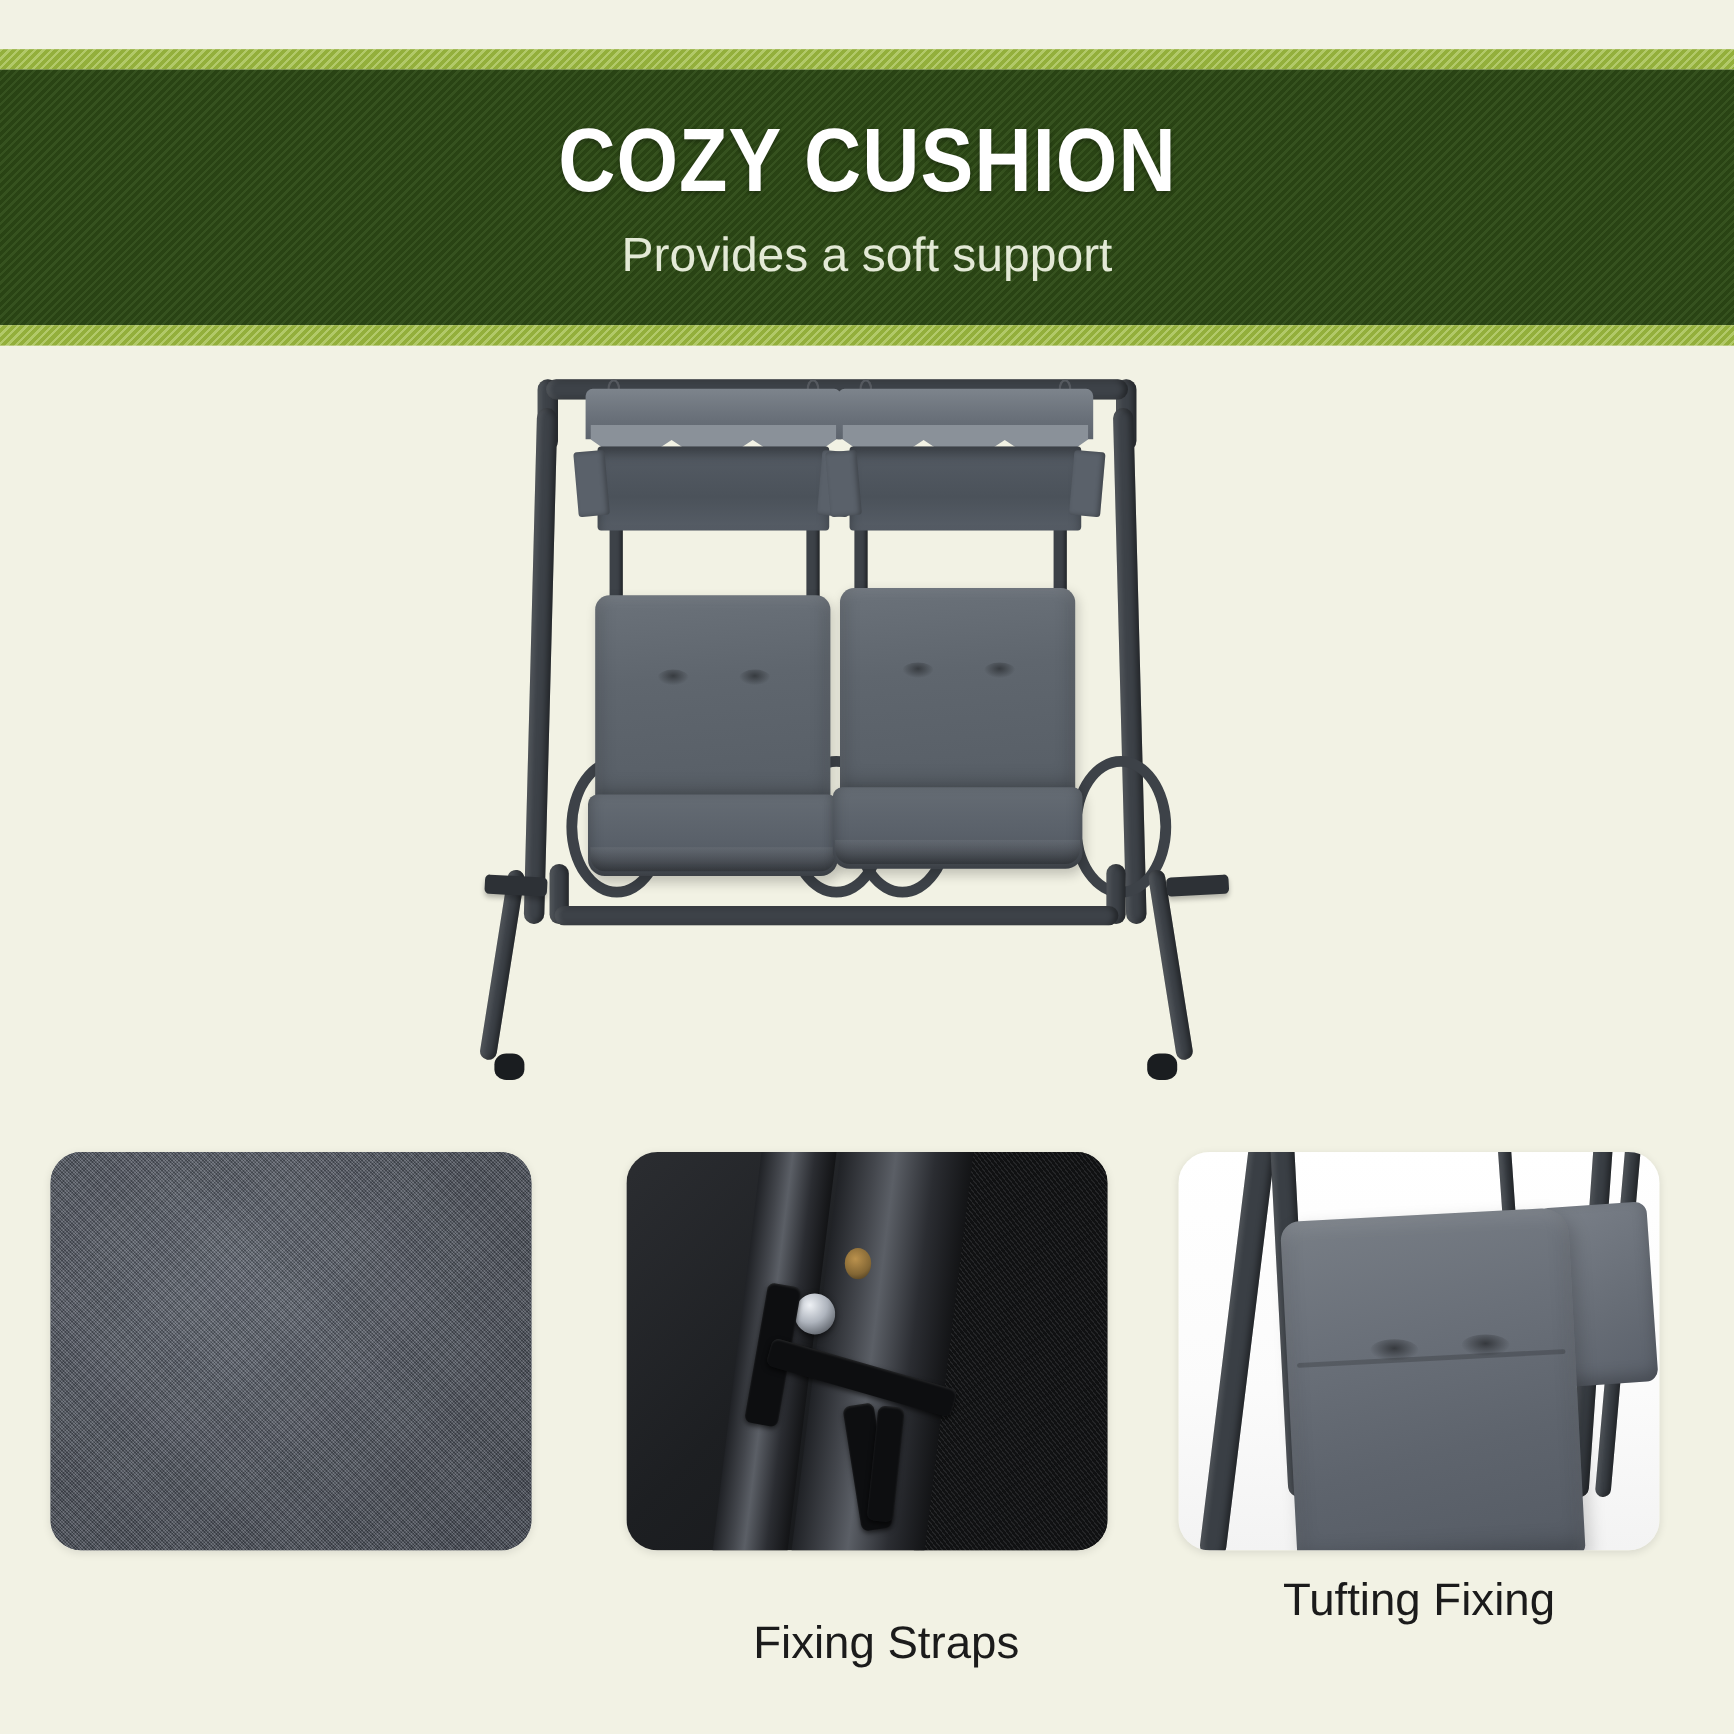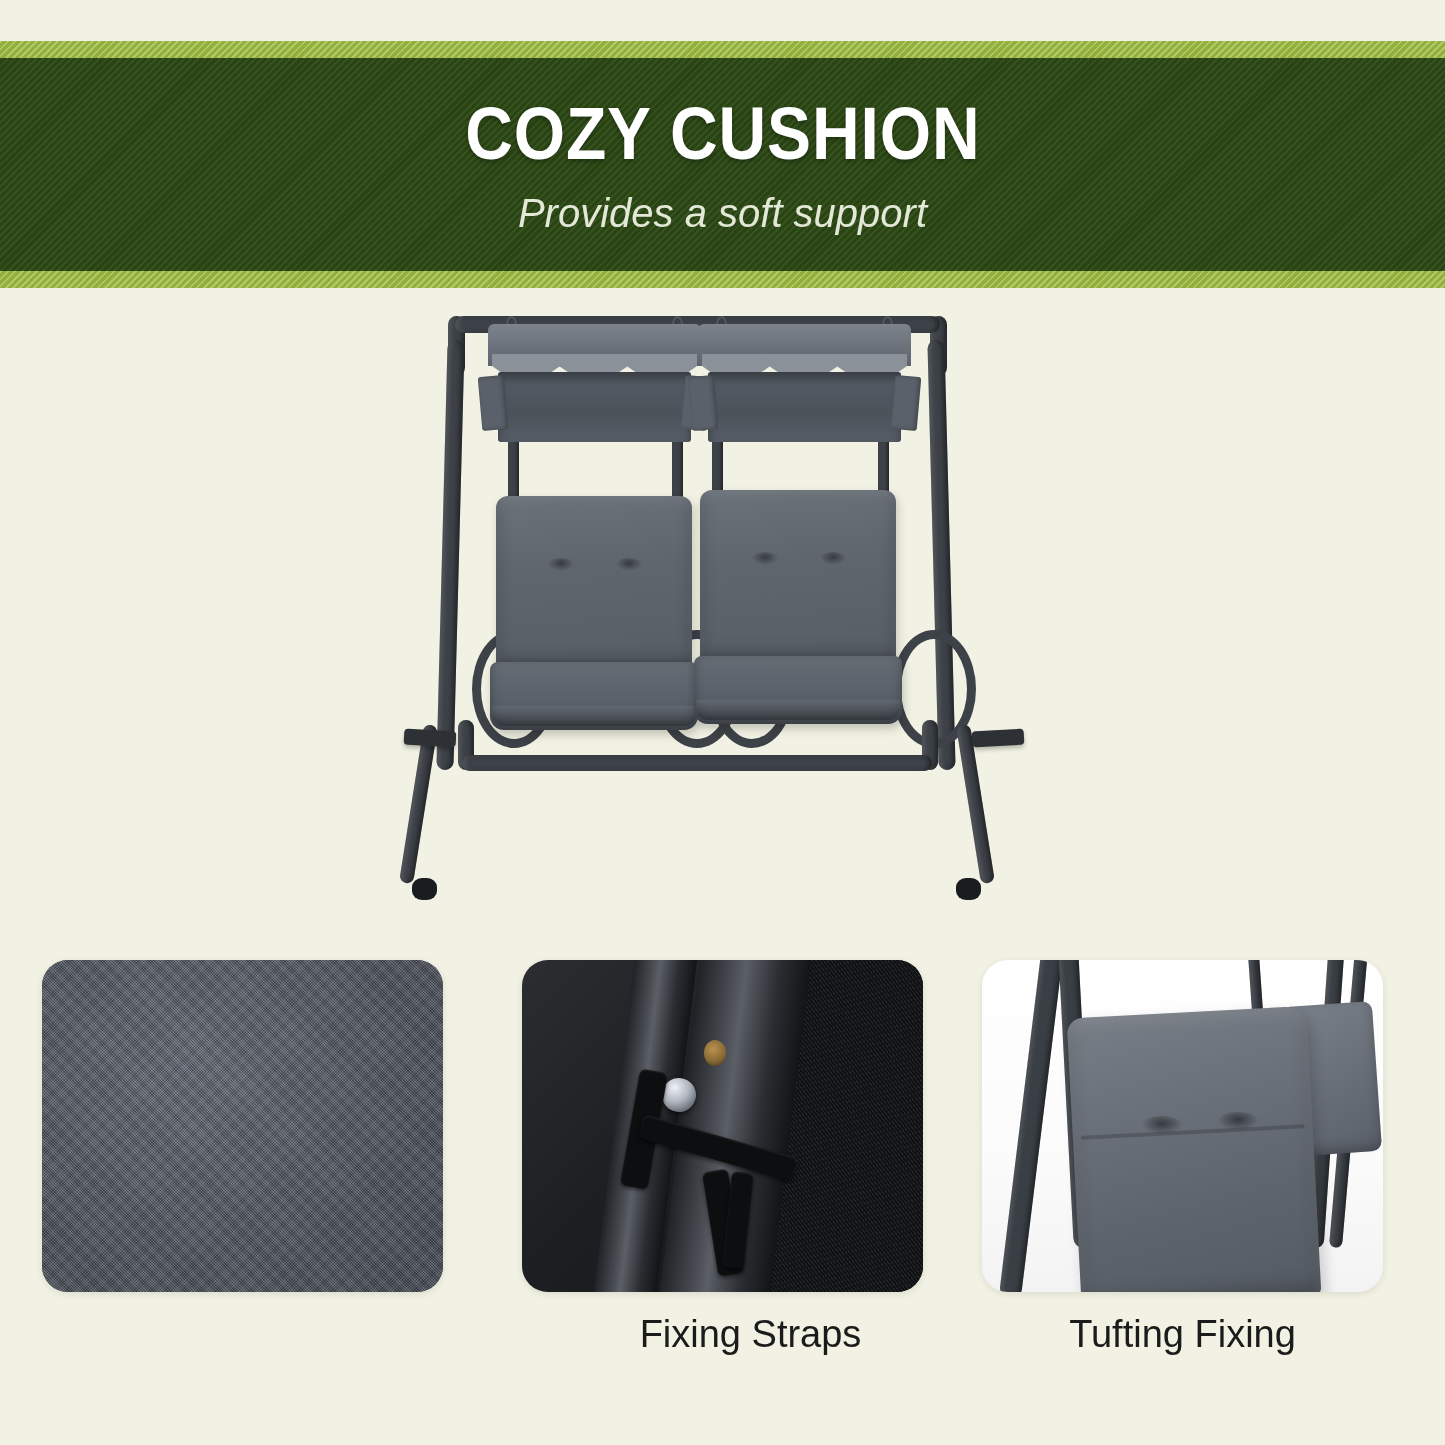--- a/index.html
+++ b/index.html
@@ -46,21 +46,20 @@
     text-shadow:0 2px 5px rgba(0,0,0,.35);
     white-space:nowrap;
   }
   .banner-subtitle{
     color:#e3e9d6;
     font-size:40px;
     font-weight:300;
     line-height:1;
     margin:18px 0 0 0;
     white-space:nowrap;
-    font-style:italic;
   }
 
   
   .hero{
     position:absolute;left:0;top:288px;width:1445px;height:650px;
   }
   .hero-stage{
     position:absolute;left:400px;top:12px;width:630px;height:620px;
   }
 
@@ -277,21 +276,21 @@
 
   
   .captions{position:absolute;left:0;top:1312px;width:1445px;height:120px;}
   .caption{
     position:absolute;top:0;width:401px;
     text-align:center;color:#1b1b1b;
     font-size:38px;font-weight:400;line-height:1.18;
     white-space:pre-line;
   }
   .caption-1{left:42px;}
-  .caption-2{left:550px;}
+  .caption-2{left:538px;margin-top:36px;}
   .caption-3{left:982px;}
 </style>
 </head>
 <body>
 
 <div class="banner">
   <div class="banner-stripe top"></div>
   <div class="banner-body">
     <div class="banner-title">COZY CUSHION</div>
     <div class="banner-subtitle">Provides a soft support</div>

